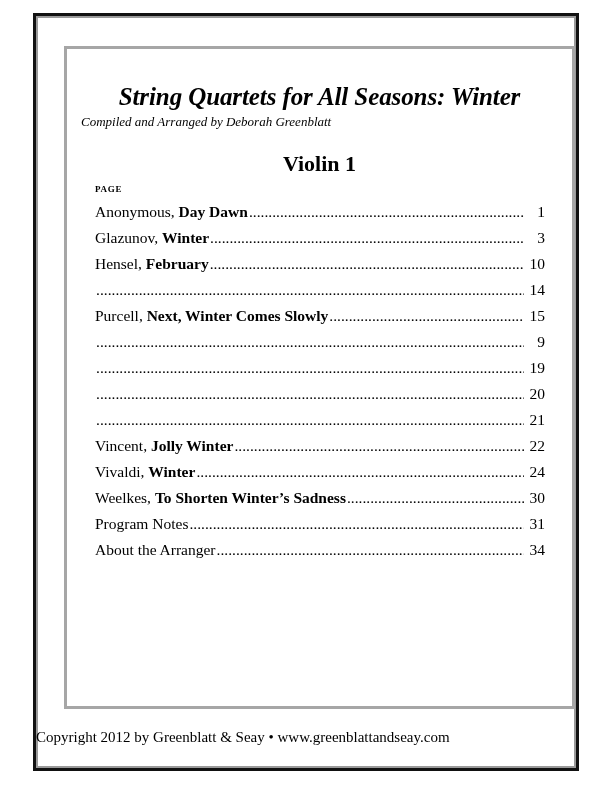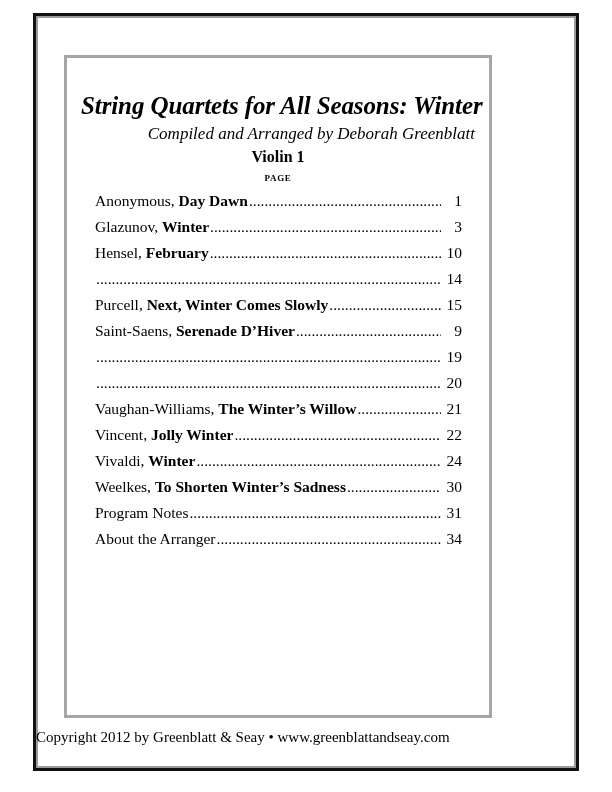--- a/index.html
+++ b/index.html
@@ -32,22 +32,22 @@
     left: 0; top: 0; right: 0; bottom: 0;
     box-sizing: border-box;
     border: 2px solid #9a9a9a;
     pointer-events: none;
   }
 
   
   .content-frame {
     position: absolute;
     left: 28px;
-    top: 39px;
-    width: 428px;
+    top: 30px;
+    width: 511px;
     height: 663px;
     box-sizing: border-box;
     border: 3px solid #a6a6a6;
     background: #ffffff;
   }
 
   .content-area {
     position: absolute;
     left: 0; top: 0; right: 0; bottom: 0;
     padding: 0 14px;
@@ -59,42 +59,42 @@
     text-align: center;
     font-weight: bold;
     font-style: italic;
     font-size: 25px;
     line-height: 1.08;
     letter-spacing: -0.1px;
     margin: 34px 0 0 0;
     white-space: nowrap;
   }
   .doc-subtitle {
-    text-align: right;
+    text-align: left;
     font-style: italic;
-    font-size: 17px;
+    font-size: 13px;
     line-height: 1.15;
     margin: 5px 0 0 0;
     white-space: nowrap;
   }
   .part-heading {
     text-align: center;
     font-weight: bold;
-    font-size: 16px;
+    font-size: 22px;
     line-height: 1.1;
-    margin: 4px 0 0 0;
+    margin: 22px 0 0 0;
   }
 
   
   .toc-block {
     margin: 0;
     padding: 0 13px 0 14px;
   }
   .page-col-label {
-    text-align: center;
+    text-align: left;
     font-weight: bold;
     font-size: 9px;
     letter-spacing: 0.7px;
     line-height: 1;
     margin: 9px 0 0 0;
     padding-right: 1px;
   }
   .toc-list {
     list-style: none;
     margin: 5px 0 0 0;
@@ -179,34 +179,32 @@
             <li class="toc-row">
               <span class="toc-leader">........................................................................................................................</span>
               <span class="toc-pageno">14</span>
             </li>
             <li class="toc-row">
               <span class="toc-label"><span>Purcell, </span><span class="bold">Next, Winter Comes Slowly</span></span>
               <span class="toc-leader">........................................................................................................................</span>
               <span class="toc-pageno">15</span>
             </li>
             <li class="toc-row">
-              <span class="toc-label"><span>Saint-Saens, </span><span class="bold">Serenade D’Hiver</span></span>
               <span class="toc-leader">........................................................................................................................</span>
               <span class="toc-pageno">9</span>
             </li>
             <li class="toc-row">
               <span class="toc-leader">........................................................................................................................</span>
               <span class="toc-pageno">19</span>
             </li>
             <li class="toc-row">
               <span class="toc-leader">........................................................................................................................</span>
               <span class="toc-pageno">20</span>
             </li>
             <li class="toc-row">
-              <span class="toc-label"><span>Vaughan-Williams, </span><span class="bold">The Winter’s Willow</span></span>
               <span class="toc-leader">........................................................................................................................</span>
               <span class="toc-pageno">21</span>
             </li>
             <li class="toc-row">
               <span class="toc-label"><span>Vincent, </span><span class="bold">Jolly Winter</span></span>
               <span class="toc-leader">........................................................................................................................</span>
               <span class="toc-pageno">22</span>
             </li>
             <li class="toc-row">
               <span class="toc-label"><span>Vivaldi, </span><span class="bold">Winter</span></span>

